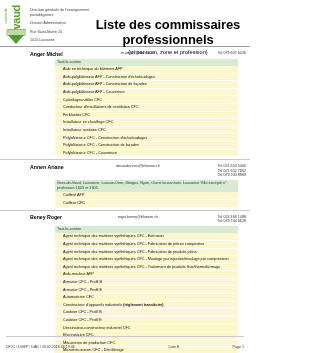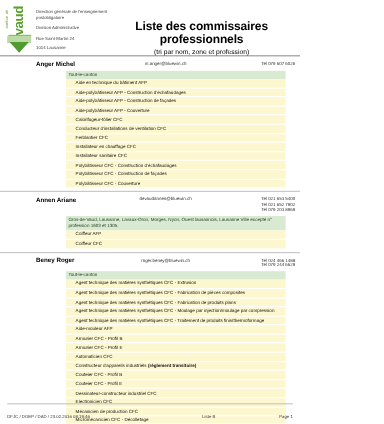--- a/index.html
+++ b/index.html
@@ -45,21 +45,21 @@
   }
   .logo-rule{position:absolute;left:3px;top:25px;width:19px;height:1px;background:#8dbd6d;}
 
   .addr{
     width:62px;min-width:62px;
     font-size:3.6px;line-height:4.6px;color:#3f3f3f;
     padding-top:4px;
   }
   .addr p{margin:0 0 4px 0;}
   .titlebox{flex:1;text-align:center;padding-top:13px;padding-right:6px;}
-  .title{font-size:10px;font-weight:bold;letter-spacing:-0.1px;color:#000;}
+  .title{font-size:13px;font-weight:bold;letter-spacing:-0.1px;color:#000;}
   .subtitle{font-size:5.6px;margin-top:2px;color:#000;}
 
   .hdr-rule{height:1px;background:#9b9b9b;margin:0;}
 
   
   .content{padding:0;}
 
   .person{width:100%;}
   .person-head{
     display:flex;align-items:flex-start;

